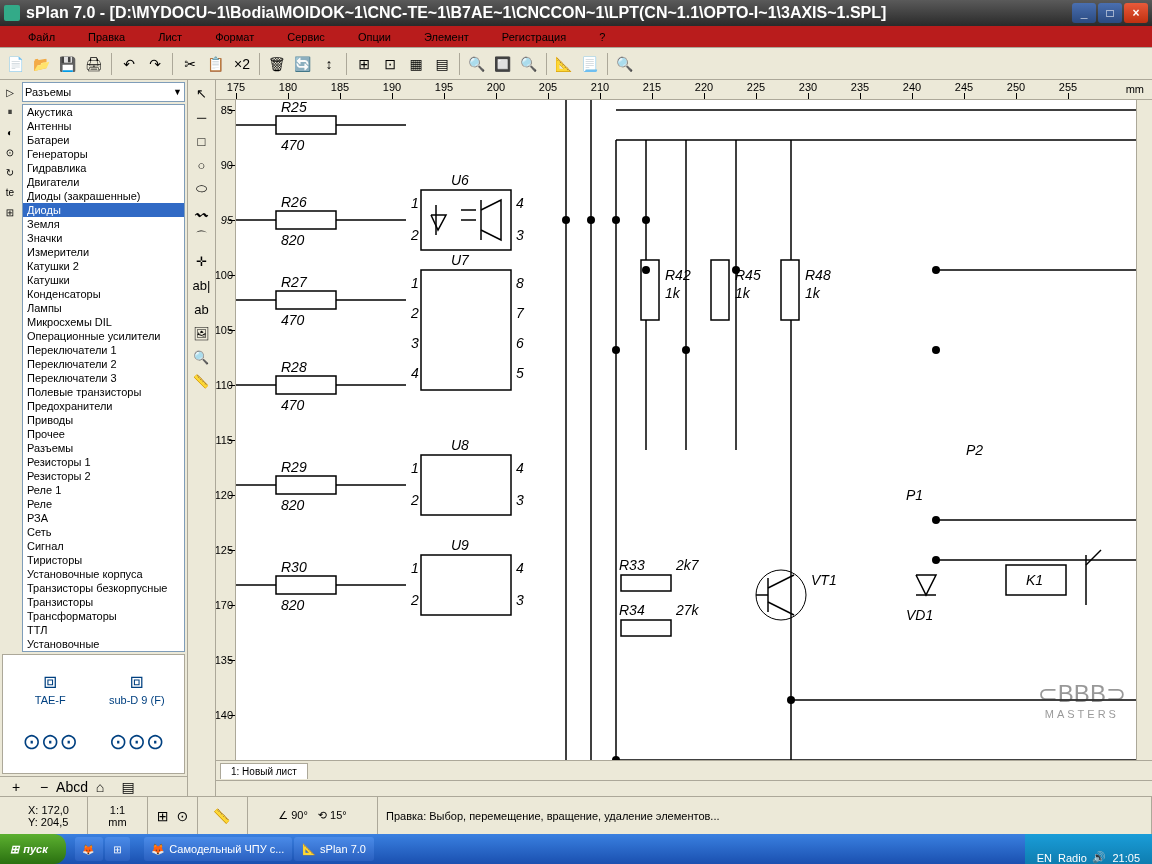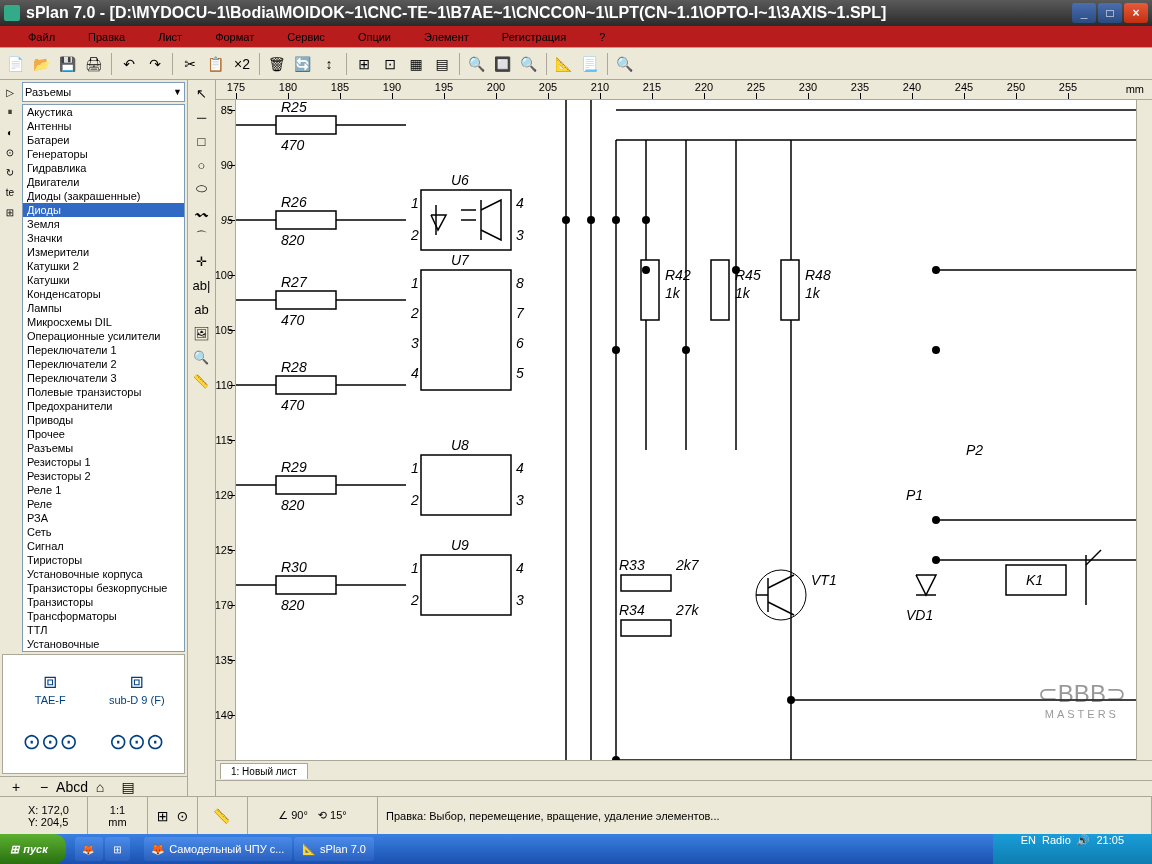--- a/index.html
+++ b/index.html
@@ -44,21 +44,21 @@
 .schematic { position:absolute; inset:0; }
 .watermark { position:absolute; right:10px; bottom:40px; opacity:0.5; font-size:20px; color:#333; text-align:center; }
 .scrollh { height:16px; background:#ece9d8; border-top:1px solid #aca899; }
 .tabbar { height: 20px; background:#ece9d8; display:flex; align-items:center; border-top:1px solid #aca899; padding-left:4px; }
 .tab { padding:2px 10px; background:#fff; border:1px solid #aca899; border-bottom:none; font-size:10px; }
 .statusbar { height: 38px; background:#ece9d8; border-top:1px solid #aca899; display:flex; align-items:stretch; }
 .statuscell { border-right:1px solid #aca899; padding:2px 8px; font-size:10px; display:flex; flex-direction:column; justify-content:center; }
 .taskbar { height: 30px; background: linear-gradient(#3a80e0,#1a50b0); display:flex; align-items:center; }
 .startbtn { height:30px; padding:0 18px 0 10px; background: linear-gradient(#5cb030,#2a7010); color:#fff; font-weight:bold; font-style:italic; font-size:14px; border-radius:0 12px 12px 0; display:flex; align-items:center; gap:4px; cursor:pointer; }
 .taskitem { height:24px; padding:0 8px; margin:0 1px; background: linear-gradient(#4a8be8,#2a60c0); color:#fff; border-radius:3px; display:flex; align-items:center; gap:4px; font-size:10px; cursor:pointer; max-width:150px; overflow:hidden; }
-.tray { margin-left:auto; height:30px; background: linear-gradient(#1a9dd8,#0e7db0); padding:0 28px; display:flex; align-items:flex-start; gap:6px; color:#fff; font-size:10px; }
+.tray { margin-left:auto; height:30px; background: linear-gradient(#1a9dd8,#0e7db0); padding:0 12px; display:flex; align-items:flex-end; gap:6px; color:#fff; font-size:10px; }
 svg line, svg polyline { stroke:#000; stroke-width:1.5; fill:none; }
 svg circle.node { fill:#000; }
 svg text { font-family: Arial; font-style: italic; font-size: 14px; }
 svg .rbox { fill:#fff; stroke:#000; stroke-width:1.5; }
 </style>
 </head>
 <body>
 
 <div class="titlebar">
   <div class="appicon"></div>

